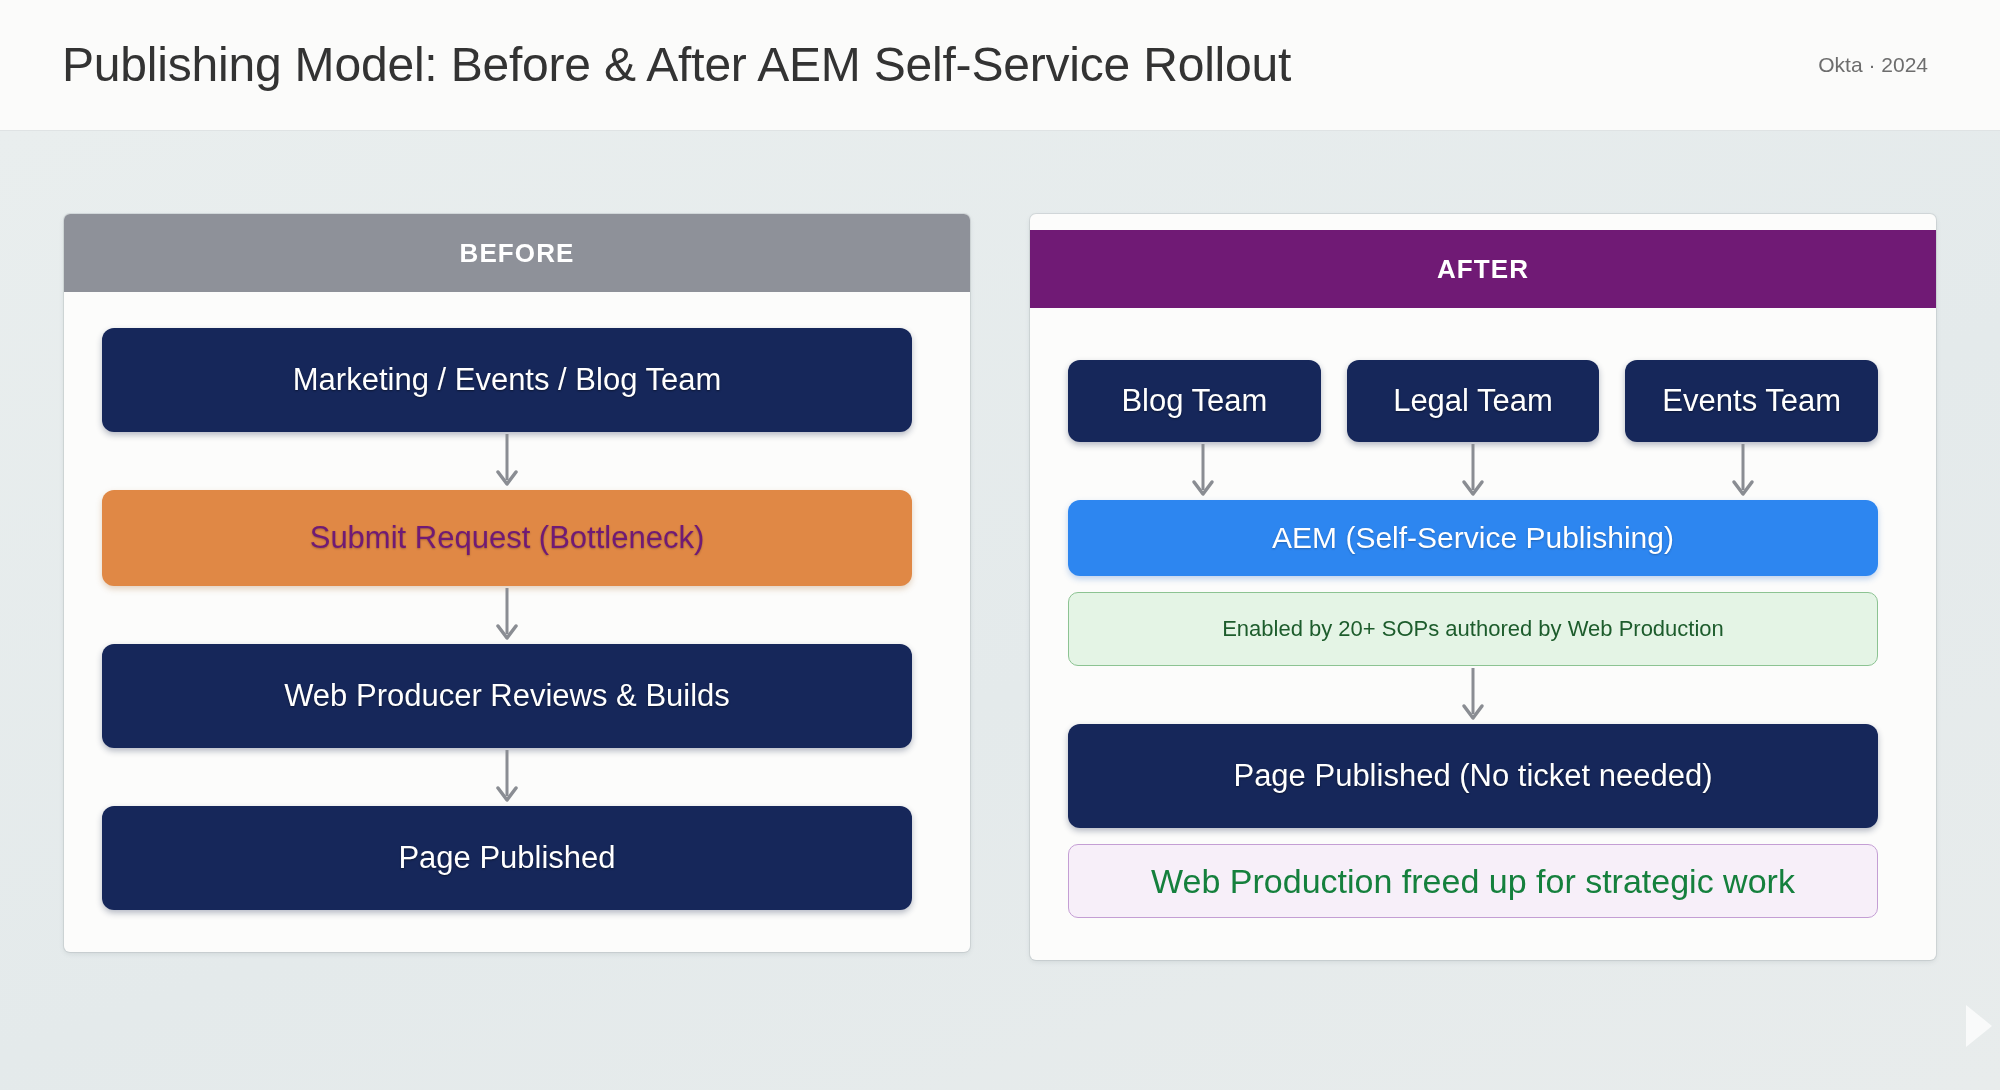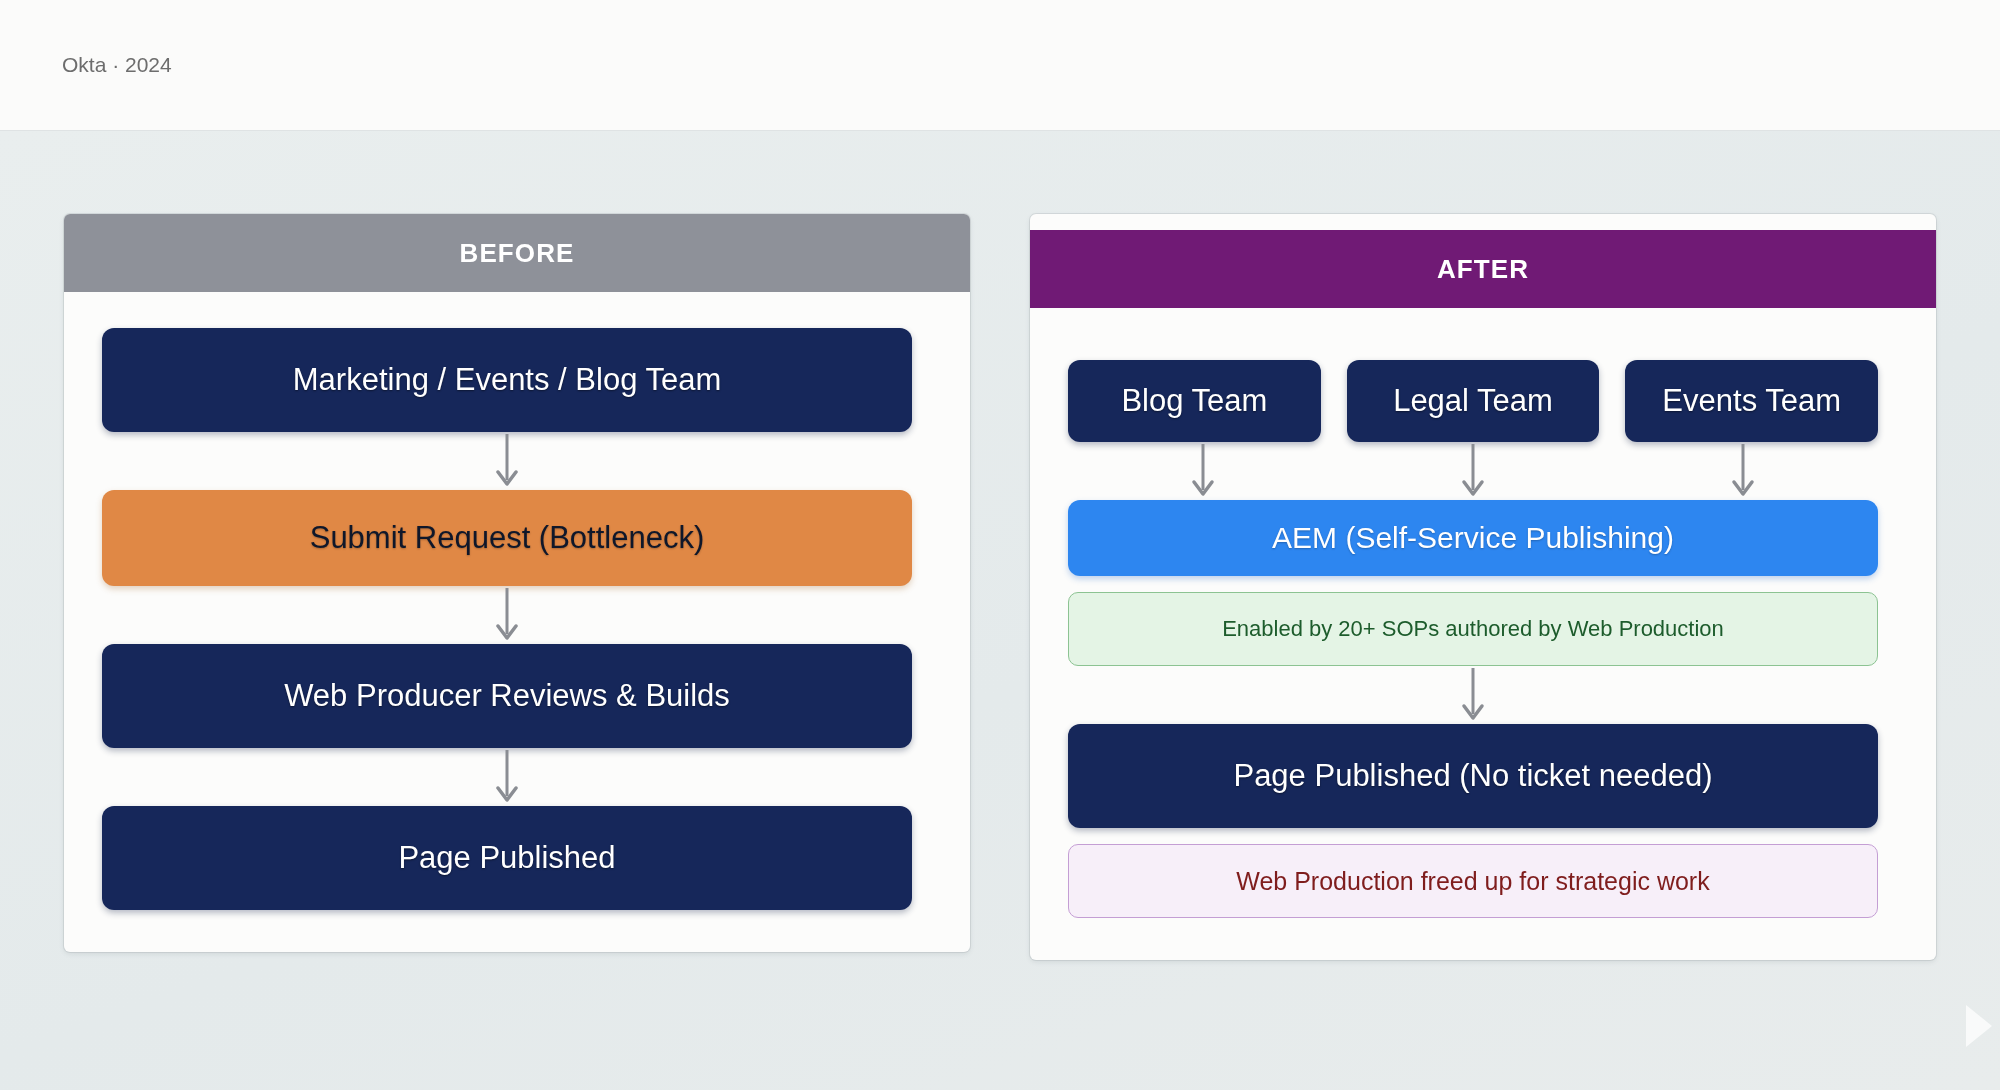--- a/index.html
+++ b/index.html
@@ -111,21 +111,21 @@
     background: #16275a;
     color: #ffffff;
     height: 104px;
     font-size: 31px;
     box-shadow: 0 3px 6px rgba(20,32,70,0.30);
     text-shadow: 0 1px 2px rgba(0,0,0,0.45);
   }
 
   .node.orange {
     background: #e08845;
-    color: #0f172a;
+    color: #701a75;
     height: 96px;
     font-size: 31px;
     box-shadow: 0 3px 6px rgba(160,100,40,0.28);
     text-shadow: 0 1px 2px rgba(0,0,0,0.25);
   }
 
   .node.blue {
     background: #2d86f0;
     color: #ffffff;
     height: 76px;
@@ -139,23 +139,23 @@
     border: 1.5px solid #8cc392;
     color: #1d5c2c;
     height: 74px;
     font-size: 22px;
     border-radius: 10px;
   }
 
   .node.purple {
     background: #f7eff9;
     border: 1.5px solid #c49ed4;
-    color: #7f1d1d;
+    color: #15803d;
     height: 74px;
-    font-size: 25px;
+    font-size: 34px;
     border-radius: 10px;
   }
 
   
   .arrow {
     width: 26px;
     height: 58px;
     display: block;
   }
   .arrow-row {
@@ -187,20 +187,21 @@
     top: 868px;
     width: 30px;
     height: 54px;
     opacity: 0.85;
   }
 </style>
 </head>
 <body>
 
 <div class="app-header">
+  <div class="page-title">Publishing Model: Before &amp; After AEM Self-Service Rollout</div>
   <div class="header-meta">Okta · 2024</div>
 </div>
 
 <div class="canvas">
 
   <div class="columns">
 
     <div class="panel">
       <div class="panel-header before">BEFORE</div>
       <div class="panel-body">

